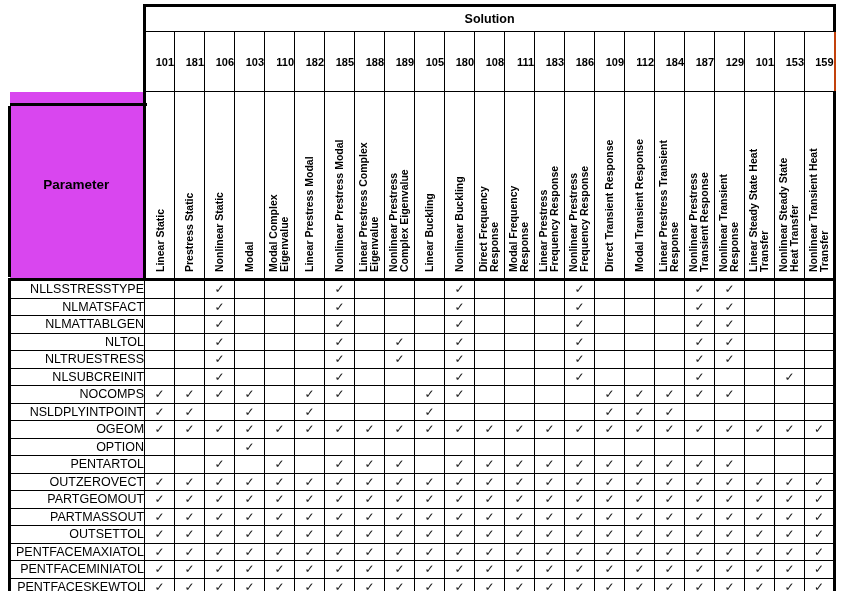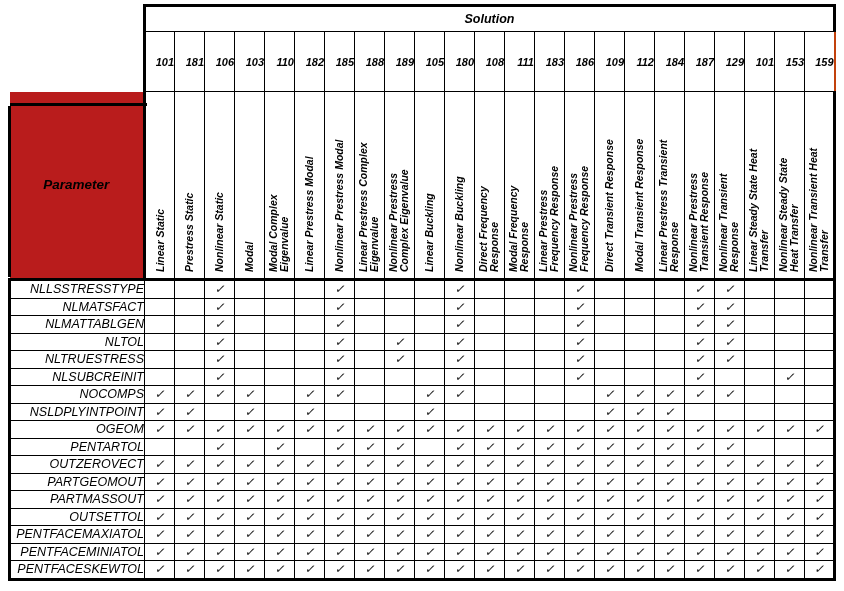--- a/index.html
+++ b/index.html
@@ -1,35 +1,35 @@
 <!DOCTYPE html>
 <html><head>
 <meta charset="utf-8">
 <style>
   html,body{margin:0;padding:0;background:#ffffff;}
   body{font-family:"Liberation Sans",sans-serif;color:#000;}
-  .wrap{position:relative;width:844px;height:591px;background:#fff;overflow:hidden;font-style:italic;}
+  .wrap{position:relative;width:844px;height:591px;background:#fff;overflow:hidden;}
   table{border-collapse:collapse;table-layout:fixed;position:absolute;left:8px;top:4px;}
   td,th{padding:0;vertical-align:middle;}
   col.pcol{width:135px;}
   col.dcol{width:30px;}
   .blank{border:none;background:#fff;}
   th.sol{border:3px solid #000;border-bottom:1px solid #000;font-size:12.5px;font-weight:bold;height:24px;text-align:center;}
   th.num{border:1px solid #000;font-size:11px;font-weight:bold;height:59px;text-align:right;}
   th.num.first{border-left:3px solid #000;}
   th.num.last{border-right:2px solid #c2410c;}
   td.rot{border:1px solid #000;border-bottom:3px solid #000;position:relative;height:186px;background:#fff;}
   td.rot.first{border-left:3px solid #000;}
   td.rot.last{border-right:3px solid #000;}
   .rotbox{position:absolute;left:0;top:0;width:184px;height:28px;transform-origin:0 0;
           transform:rotate(-90deg) translateX(-184px);display:flex;align-items:center;}
   .rotbox span{display:block;white-space:pre-line;font-weight:bold;font-size:10.5px;line-height:11px;
                padding-left:4px;text-align:left;}
   th.param{border:none;border-right:1px solid #000;border-bottom:3px solid #000;
-           font-size:13.5px;font-weight:bold;text-align:center;background:#b91c1c;}
+           font-size:13.5px;font-weight:bold;text-align:center;background:#d946ef;}
   th.pname{border:1px solid #000;border-left:3px solid #000;font-weight:normal;font-size:12.5px;
            text-align:right;padding-left:5px;height:16.5px;white-space:nowrap;}
   td.chk{border:1px solid #000;text-align:center;font-size:12px;color:#1c1c1c;line-height:1;}
   td.chk.last{border-right:3px solid #000;}
   tbody tr:last-child th, tbody tr:last-child td{border-bottom:3px solid #000;}
   .oline{position:absolute;background:#000;}
 </style>
 </head>
 <body>
 
@@ -431,20 +431,46 @@
           <td class="chk">✓</td>
           <td class="chk">✓</td>
           <td class="chk">✓</td>
           <td class="chk">✓</td>
           <td class="chk">✓</td>
           <td class="chk">✓</td>
           <td class="chk">✓</td>
           <td class="chk last">✓</td>
         </tr>
         <tr>
+          <th class="pname">OPTION</th>
+          <td class="chk"></td>
+          <td class="chk"></td>
+          <td class="chk"></td>
+          <td class="chk">✓</td>
+          <td class="chk"></td>
+          <td class="chk"></td>
+          <td class="chk"></td>
+          <td class="chk"></td>
+          <td class="chk"></td>
+          <td class="chk"></td>
+          <td class="chk"></td>
+          <td class="chk"></td>
+          <td class="chk"></td>
+          <td class="chk"></td>
+          <td class="chk"></td>
+          <td class="chk"></td>
+          <td class="chk"></td>
+          <td class="chk"></td>
+          <td class="chk"></td>
+          <td class="chk"></td>
+          <td class="chk"></td>
+          <td class="chk"></td>
+          <td class="chk last"></td>
+        </tr>
+        <tr>
           <th class="pname">PENTARTOL</th>
           <td class="chk"></td>
           <td class="chk"></td>
           <td class="chk">✓</td>
           <td class="chk"></td>
           <td class="chk">✓</td>
           <td class="chk"></td>
           <td class="chk">✓</td>
           <td class="chk">✓</td>
           <td class="chk">✓</td>

